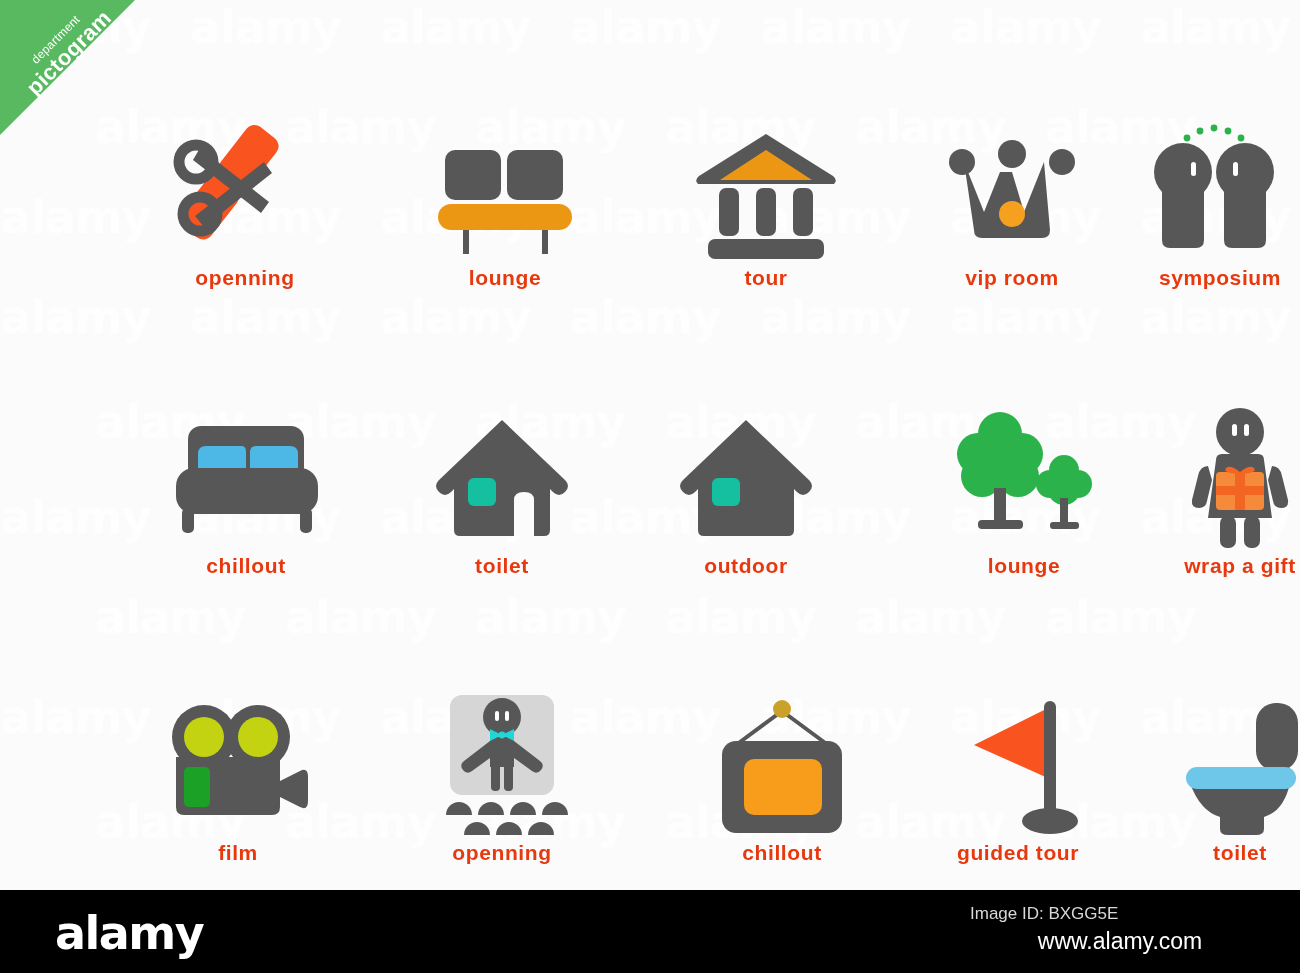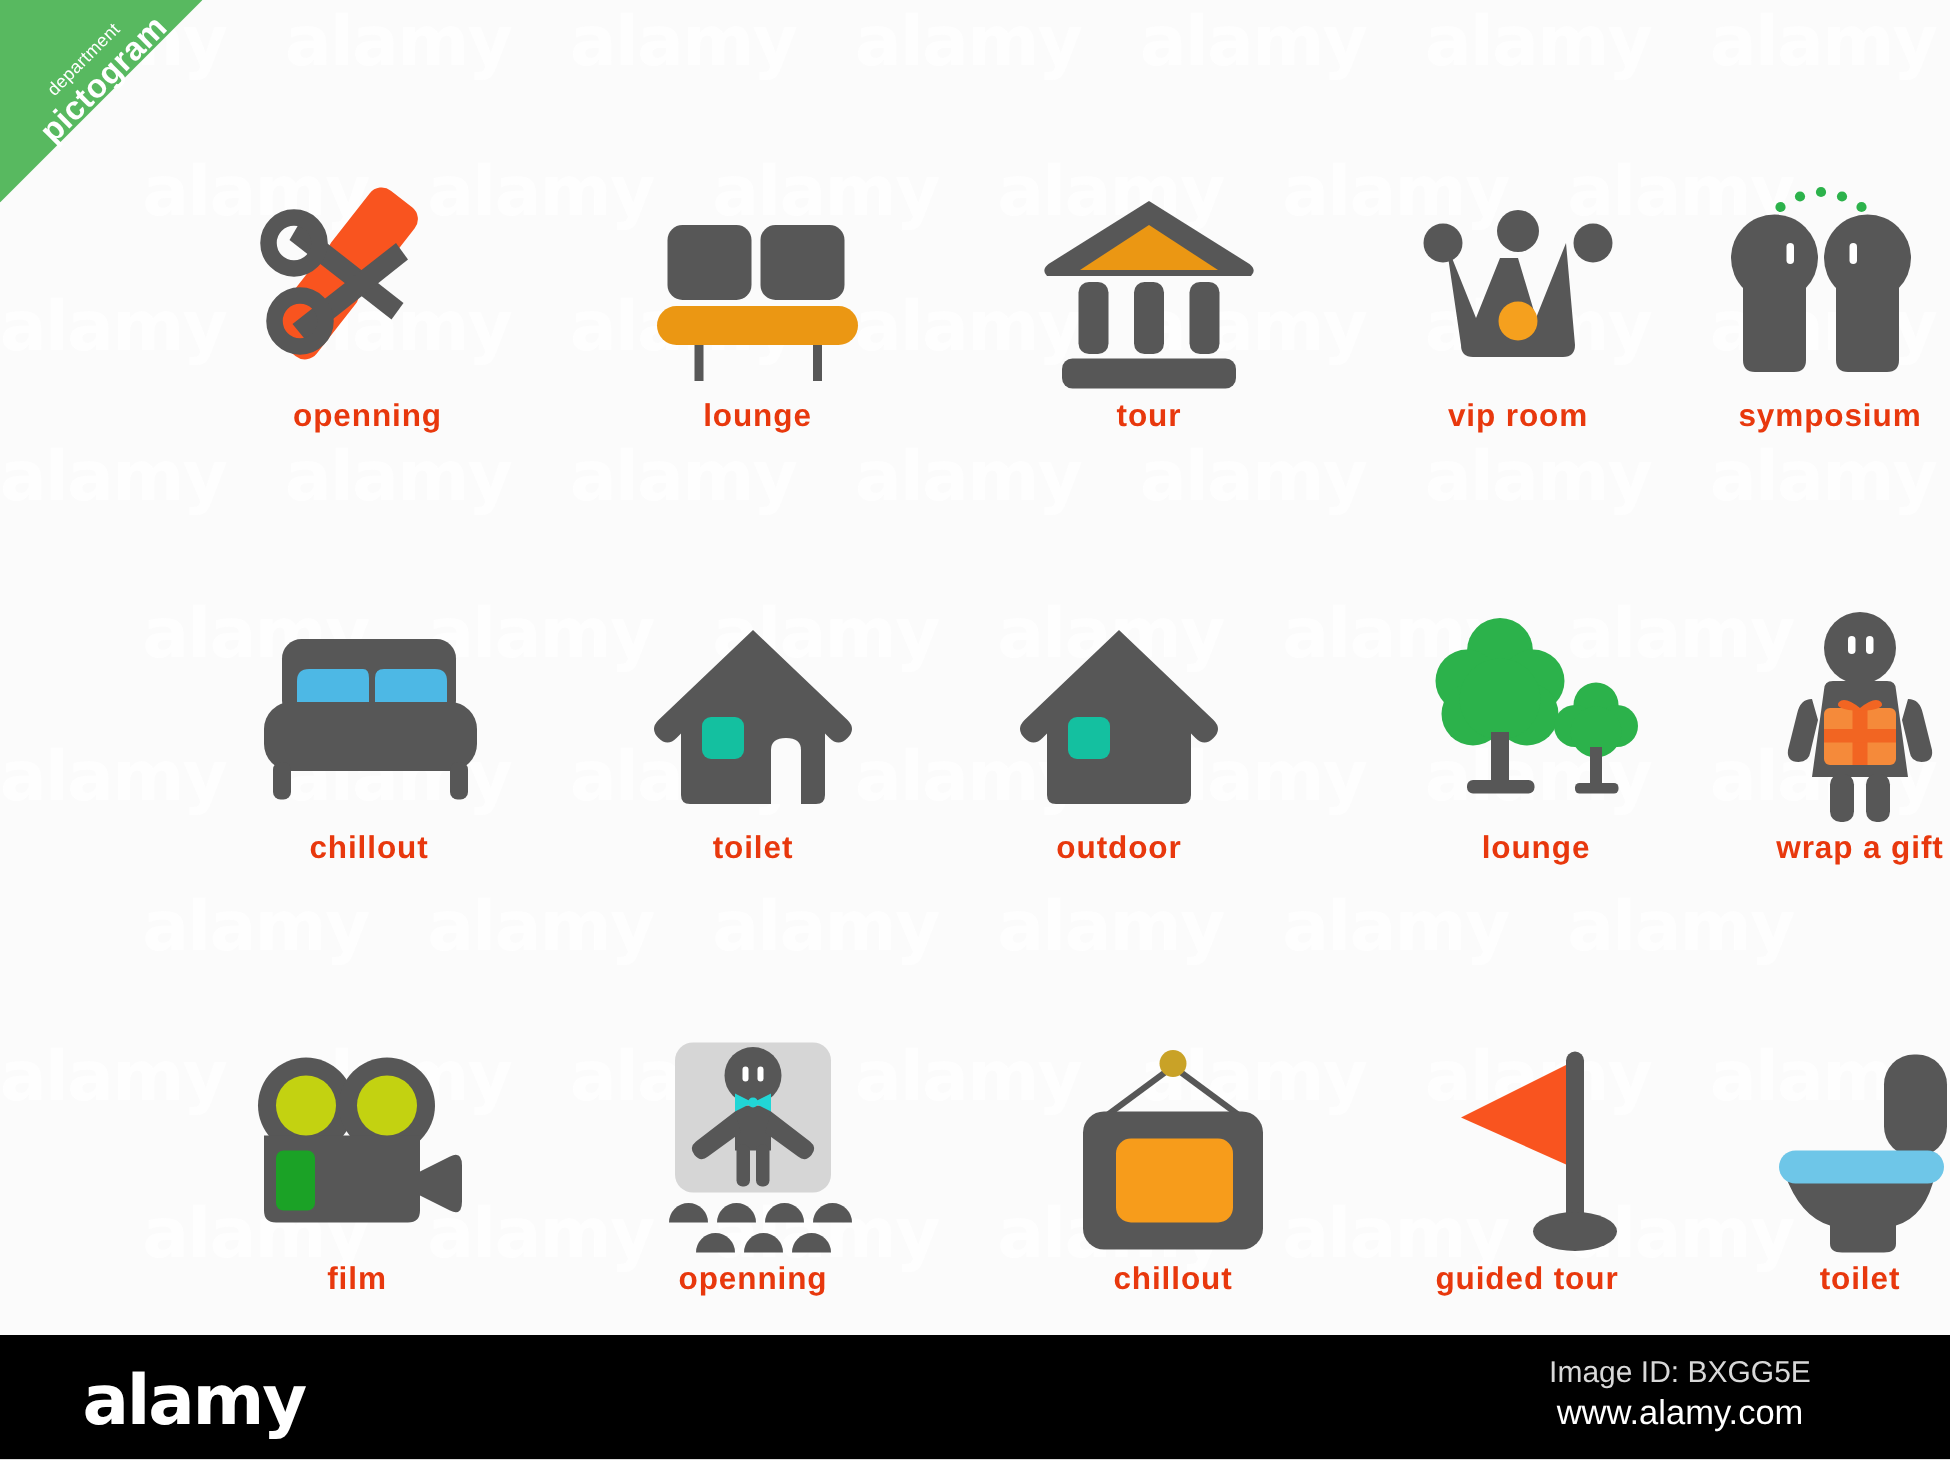--- a/index.html
+++ b/index.html
@@ -91,22 +91,22 @@
   #footer .logo {
     position: absolute; left: 55px; top: 16px;
     color: #ffffff;
     font-family: "DejaVu Sans", sans-serif;
     font-weight: 700;
     font-size: 46px;
     letter-spacing: -1.5px;
   }
   #footer .imgid {
     position: absolute; right: 30px; top: 14px;
-    color: #d8d8d8; font-size: 20px;
-    width: 300px; text-align: center;
+    color: #d8d8d8; font-size: 17px;
+    width: 300px; text-align: left;
   }
   #footer .site {
     position: absolute; right: 30px; top: 38px;
     color: #ffffff; font-size: 23px; font-weight: 400;
     width: 300px; text-align: center;
   }
 </style>
 </head>
 <body>
 

